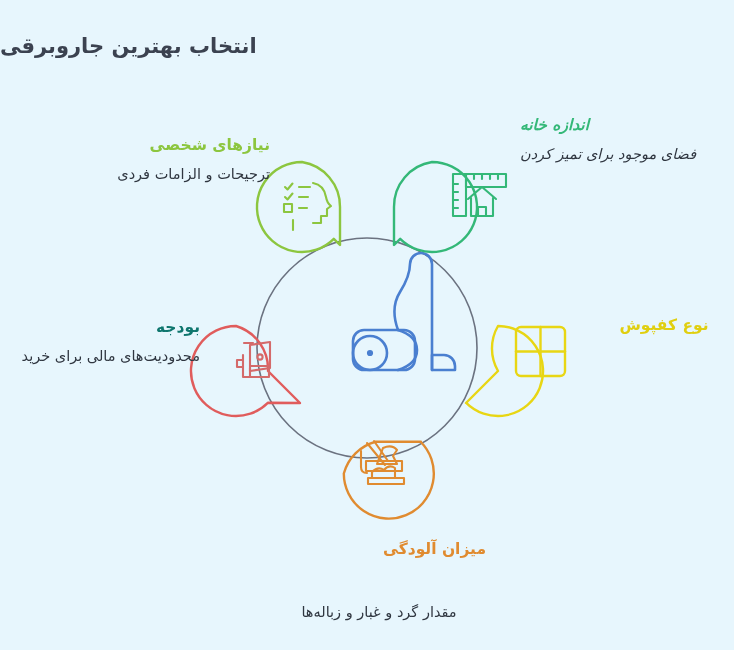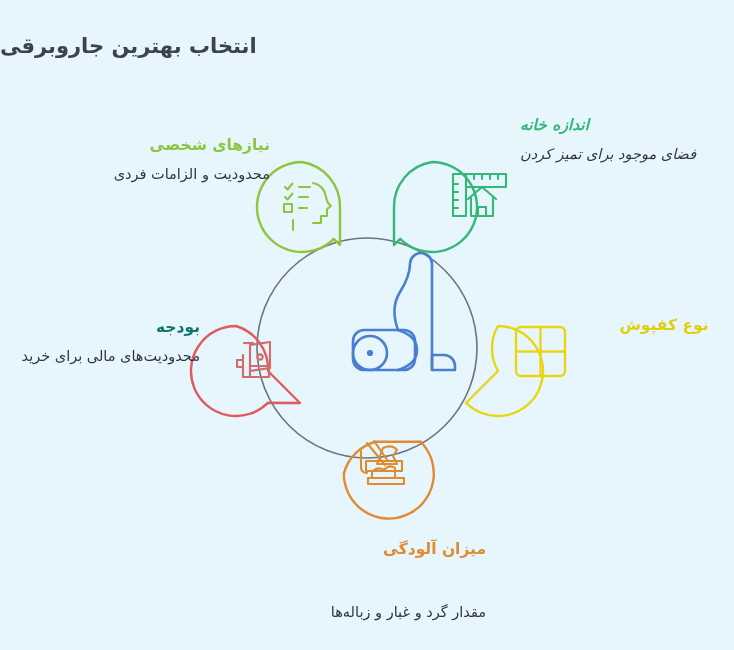--- a/index.html
+++ b/index.html
@@ -53,21 +53,21 @@
   #blk-personal .label-desc { text-align: right; }
 
   #blk-house     { top: 116px; left: 520px; width: 208px; text-align: left; font-style: italic; }
 
   #blk-floor     { top: 316px; left: 596px; width: 136px; text-align: center; }
 
   #blk-budget    { top: 318px; left: 8px;   width: 192px; text-align: right; }
 
   #blk-dirt      { top: 540px; left: 272px; width: 214px; text-align: center; }
   #blk-dirt .label-head { text-align: right; }
-  #blk-dirt .label-desc { text-align: right; margin-top: 43px; }
+  #blk-dirt .label-desc { text-align: center; margin-top: 43px; }
 
   .svg-layer { position: absolute; top: 0; left: 0; }
 </style>
 </head>
 <body>
 
 <div class="title">انتخاب بهترین جاروبرقی</div>
 
 <svg id="canvas" class="svg-layer" viewBox="0 0 734 650">
 
@@ -179,21 +179,21 @@
       <path d="M243 360 l-6 0 l0 7 l6 0"></path>
       <path d="M243 355 l0 22 l26 0 l0 -11 l-18 0"></path>
       <path d="M250 368 l0 9"></path>
     </g>
   </g>
 
 </svg>
 
 <div class="label-block" id="blk-personal">
   <div class="label-head" style="color:#8cc63f">نیازهای شخصی</div>
-  <div class="label-desc">محدودیت و الزامات فردی</div>
+  <div class="label-desc">ترجیحات و الزامات فردی</div>
 </div>
 
 <div class="label-block" id="blk-house">
   <div class="label-head" style="color:#34b878">اندازه خانه</div>
   <div class="label-desc">فضای موجود برای تمیز کردن</div>
 </div>
 
 <div class="label-block" id="blk-floor">
   <div class="label-head" style="color:#e0cf10">نوع کفپوش</div>
 </div>

